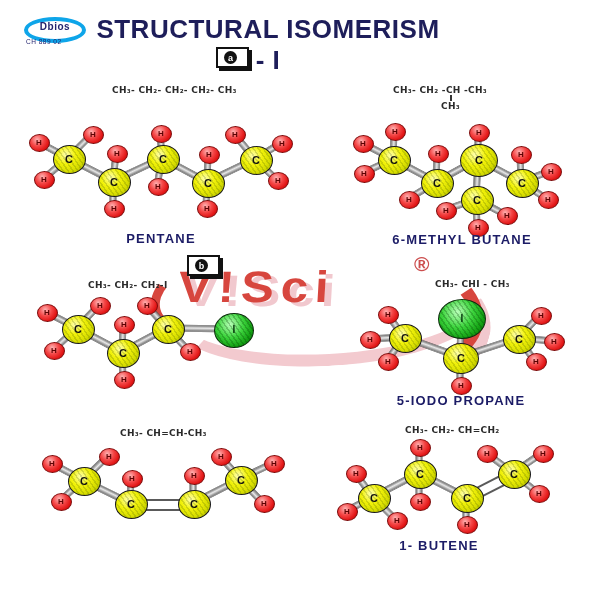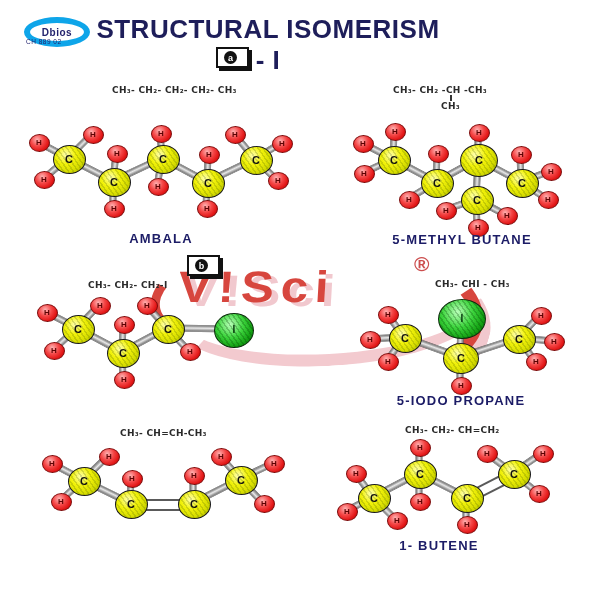--- a/index.html
+++ b/index.html
@@ -1,21 +1,21 @@
 <!DOCTYPE html>
 <html><head>
 <meta charset="utf-8">
 <style>
   html,body{margin:0;padding:0;background:#fff;}
   .page{position:relative;width:600px;height:600px;background:#ffffff;overflow:hidden;
         font-family:"Liberation Sans",sans-serif;}
 
   
-  .logo{position:absolute;left:24px;top:17px;width:54px;height:18px;border:6px solid #0ea5e9;
-        border-radius:50%;display:flex;align-items:center;justify-content:center;z-index:4;}
+  .logo{position:absolute;left:24px;top:17px;width:54px;height:18px;border:4px solid #0ea5e9;
+        border-radius:50%;display:flex;justify-content:center;z-index:4;}
   .logo-text{font-size:10px;font-weight:bold;color:#23236e;letter-spacing:.5px;}
   .logo-code{position:absolute;left:26px;top:38px;font-size:6.5px;color:#23236e;
              letter-spacing:.5px;z-index:4;}
   .title{position:absolute;left:88px;top:14px;width:360px;text-align:center;
          font-size:26px;font-weight:800;color:#1e1e5a;letter-spacing:.5px;z-index:4;}
 
   
   .badge{position:absolute;display:flex;align-items:center;gap:7px;background:#fff;
          border:2px solid #111;box-shadow:3px 3px 0 #111;padding:2px 10px 2px 6px;z-index:5;}
   .badge-letter{width:13px;height:13px;border-radius:50%;background:#111;color:#fff;
@@ -128,21 +128,21 @@
       <div class="atom h" style="left: 33.5px; top: 171px; width: 19px; height: 16px;">H</div>
       <div class="atom h" style="left: 106.5px; top: 145px; width: 19px; height: 16px;">H</div>
       <div class="atom h" style="left: 103.5px; top: 200px; width: 19px; height: 16px;">H</div>
       <div class="atom h" style="left: 150.5px; top: 125px; width: 19px; height: 16px;">H</div>
       <div class="atom h" style="left: 147.5px; top: 178px; width: 19px; height: 16px;">H</div>
       <div class="atom h" style="left: 198.5px; top: 146px; width: 19px; height: 16px;">H</div>
       <div class="atom h" style="left: 196.5px; top: 200px; width: 19px; height: 16px;">H</div>
       <div class="atom h" style="left: 224.5px; top: 126px; width: 19px; height: 16px;">H</div>
       <div class="atom h" style="left: 271.5px; top: 135px; width: 19px; height: 16px;">H</div>
       <div class="atom h" style="left: 267.5px; top: 172px; width: 19px; height: 16px;">H</div>
-      <div class="mol-label" style="left: 51px; top: 231px;">AMBALA</div>
+      <div class="mol-label" style="left: 51px; top: 231px;">PENTANE</div>
       <div class="formula" style="left: 112px; top: 85px;">CH₃- CH₂- CH₂- CH₂- CH₃</div>
       <div class="bond" style="left: 393px; top: 159px; width: 48.7647px; transform: rotate(28.1416deg);"></div>
       <div class="bond" style="left: 436px; top: 182px; width: 47.8853px; transform: rotate(-28.706deg);"></div>
       <div class="bond" style="left: 478px; top: 159px; width: 48.7647px; transform: rotate(28.1416deg);"></div>
       <div class="bond" style="left: 478px; top: 159px; width: 40.05px; transform: rotate(92.8624deg);"></div>
       <div class="bond" style="left: 394px; top: 131px; width: 28.0179px; transform: rotate(92.0454deg);"></div>
       <div class="bond" style="left: 362px; top: 143px; width: 34.8855px; transform: rotate(27.2996deg);"></div>
       <div class="bond" style="left: 363px; top: 173px; width: 33.1059px; transform: rotate(-25.0169deg);"></div>
       <div class="bond" style="left: 437px; top: 153px; width: 29.0172px; transform: rotate(91.9749deg);"></div>
       <div class="bond" style="left: 408px; top: 199px; width: 32.7567px; transform: rotate(-31.2637deg);"></div>
@@ -163,21 +163,21 @@
       <div class="atom h" style="left: 353.5px; top: 165px; width: 19px; height: 16px;">H</div>
       <div class="atom h" style="left: 427.5px; top: 145px; width: 19px; height: 16px;">H</div>
       <div class="atom h" style="left: 398.5px; top: 191px; width: 19px; height: 16px;">H</div>
       <div class="atom h" style="left: 468.5px; top: 124px; width: 19px; height: 16px;">H</div>
       <div class="atom h" style="left: 510.5px; top: 146px; width: 19px; height: 16px;">H</div>
       <div class="atom h" style="left: 540.5px; top: 163px; width: 19px; height: 16px;">H</div>
       <div class="atom h" style="left: 537.5px; top: 191px; width: 19px; height: 16px;">H</div>
       <div class="atom h" style="left: 435.5px; top: 202px; width: 19px; height: 16px;">H</div>
       <div class="atom h" style="left: 496.5px; top: 207px; width: 19px; height: 16px;">H</div>
       <div class="atom h" style="left: 467.5px; top: 219px; width: 19px; height: 16px;">H</div>
-      <div class="mol-label" style="left: 352px; top: 232px;">5-METHYL BUTANE</div>
+      <div class="mol-label" style="left: 352px; top: 232px;">6-METHYL BUTANE</div>
       <div class="formula" style="left: 393px; top: 85px;">CH₃- CH₂ -CH -CH₃</div>
       <div class="branch-bar" style="left: 450px; top: 95px;"></div>
       <div class="formula" style="left: 441px; top: 101px;">CH₃</div>
       <div class="bond" style="left: 77px; top: 328px; width: 51px; transform: rotate(28.0725deg);"></div>
       <div class="bond" style="left: 122px; top: 352px; width: 51px; transform: rotate(-28.0725deg);"></div>
       <div class="bond" style="left: 167px; top: 328px; width: 66.0076px; transform: rotate(0.868051deg);"></div>
       <div class="bond" style="left: 46px; top: 312px; width: 34.8855px; transform: rotate(27.2996deg);"></div>
       <div class="bond" style="left: 99px; top: 305px; width: 31.8277px; transform: rotate(133.727deg);"></div>
       <div class="bond" style="left: 53px; top: 350px; width: 32.5576px; transform: rotate(-42.5104deg);"></div>
       <div class="bond" style="left: 123px; top: 324px; width: 28.0179px; transform: rotate(92.0454deg);"></div>

